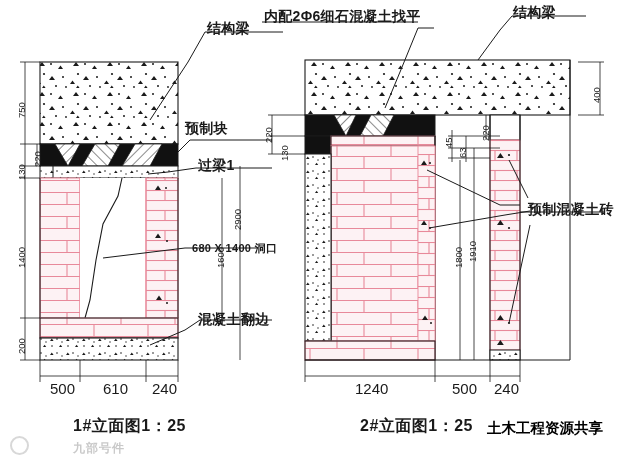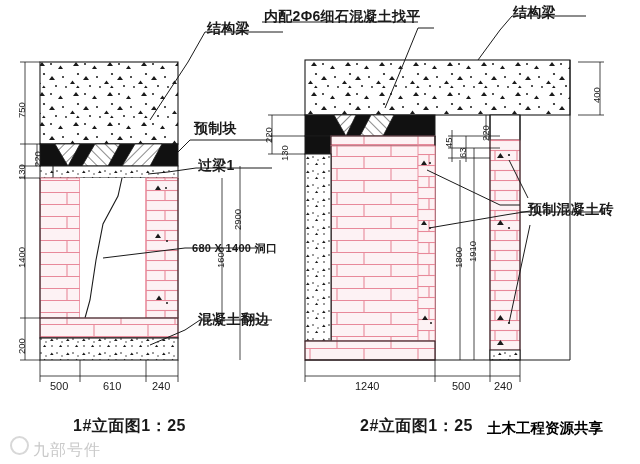--- a/index.html
+++ b/index.html
@@ -25,45 +25,46 @@
     font-family: "Liberation Sans", sans-serif;
     color: #1a1a1a;
     white-space: nowrap;
     font-weight: bold;
   }
   .anno {
     font-size: 14px;
     letter-spacing: 0.3px;
   }
   .dim {
-    font-size: 11px;
+    font-size: 15px;
     font-weight: normal;
     letter-spacing: 0px;
   }
   .dimv {
     font-size: 9.5px;
     font-weight: normal;
     transform-origin: left top;
     transform: rotate(-90deg);
   }
   .title {
     font-size: 16px;
     font-weight: bold;
     letter-spacing: 0.5px;
   }
   .wm-right {
     font-size: 14.5px;
     font-weight: bold;
     color: #000000;
   }
   .wm-left {
-    font-size: 16px;
+    font-size: 12px;
     color: #c9c9c9;
-    font-weight: normal;
+    font-weight: bold;
     letter-spacing: 1px;
+    margin-left: 40px;
   }
   .wm-logo {
     position: absolute;
     width: 15px;
     height: 15px;
     border: 2px solid #d8d8d8;
     border-radius: 50%;
   }
 </style>
 </head>
@@ -300,21 +301,21 @@
       <polyline points="427,170 500,205 520,205" stroke="#1a1a1a" stroke-width="1"></polyline>
       <polyline points="429,228 505,215 530,211" stroke="#1a1a1a" stroke-width="1"></polyline>
       <line x1="520" y1="212" x2="604" y2="212" stroke="#1a1a1a" stroke-width="1"></line>
       <polyline points="509,160 528,198" stroke="#1a1a1a" stroke-width="1"></polyline>
       <polyline points="509,323 530,225" stroke="#1a1a1a" stroke-width="1"></polyline>
     </g>
   </svg>
 
   <div class="lbl anno" style="left:207px; top:20px;">结构梁</div>
   <div class="lbl anno" style="left:264px; top:8px;">内配2Φ6细石混凝土找平</div>
-  <div class="lbl anno" style="left:194px; top:120px;">预制块</div>
+  <div class="lbl anno" style="left:185px; top:120px;">预制块</div>
   <div class="lbl anno" style="left:198px; top:157px;">过梁1</div>
   <div class="lbl anno" style="left:192px; top:241px; font-weight:bold; font-size:11px;">680 X 1400  洞口</div>
   <div class="lbl anno" style="left:198px; top:311px;">混凝土翻边</div>
 
   <div class="lbl anno" style="left:513px; top:4px;">结构梁</div>
   <div class="lbl anno" style="left:528px; top:201px;">预制混凝土砖</div>
 
   <div class="lbl dimv" style="left:16px; top:118px;">750</div>
   <div class="lbl dimv" style="left:32px; top:167px;">220</div>
   <div class="lbl dimv" style="left:16px; top:180px;">130</div>

